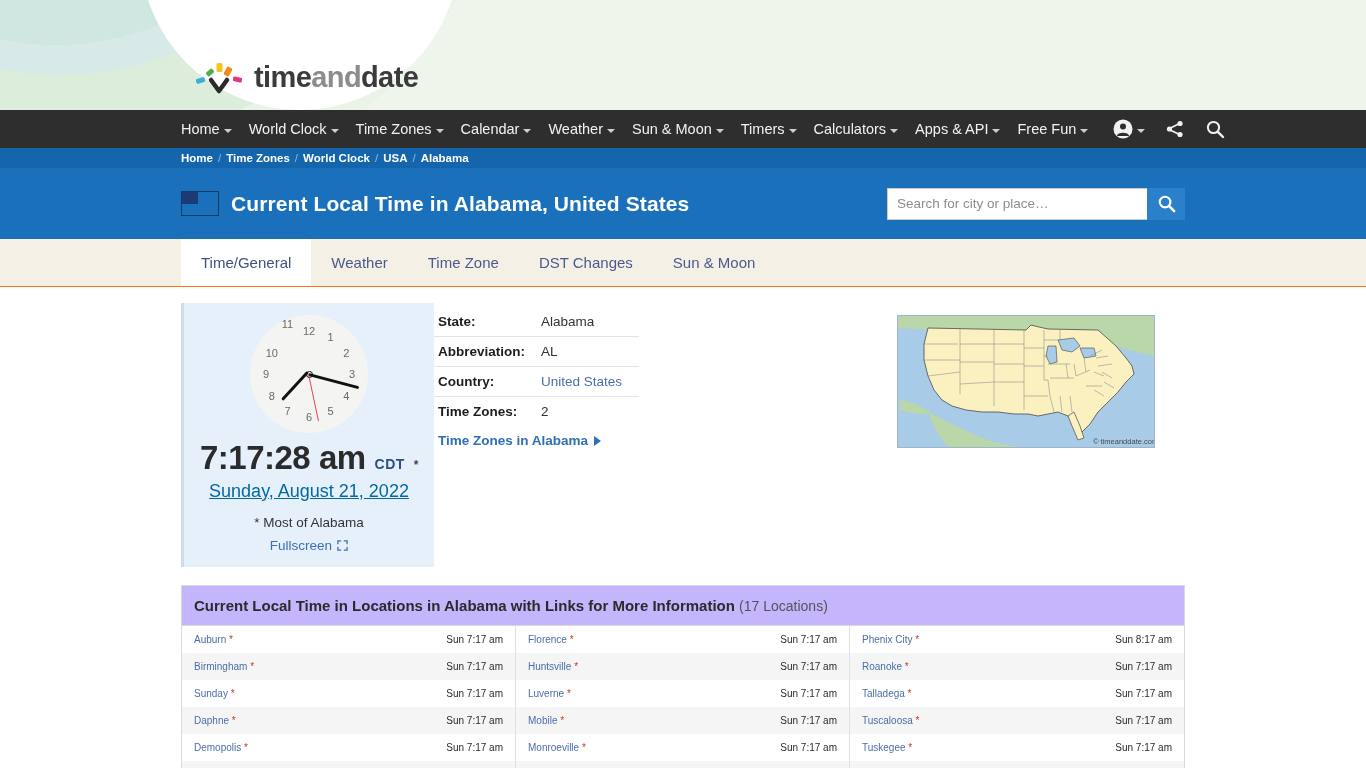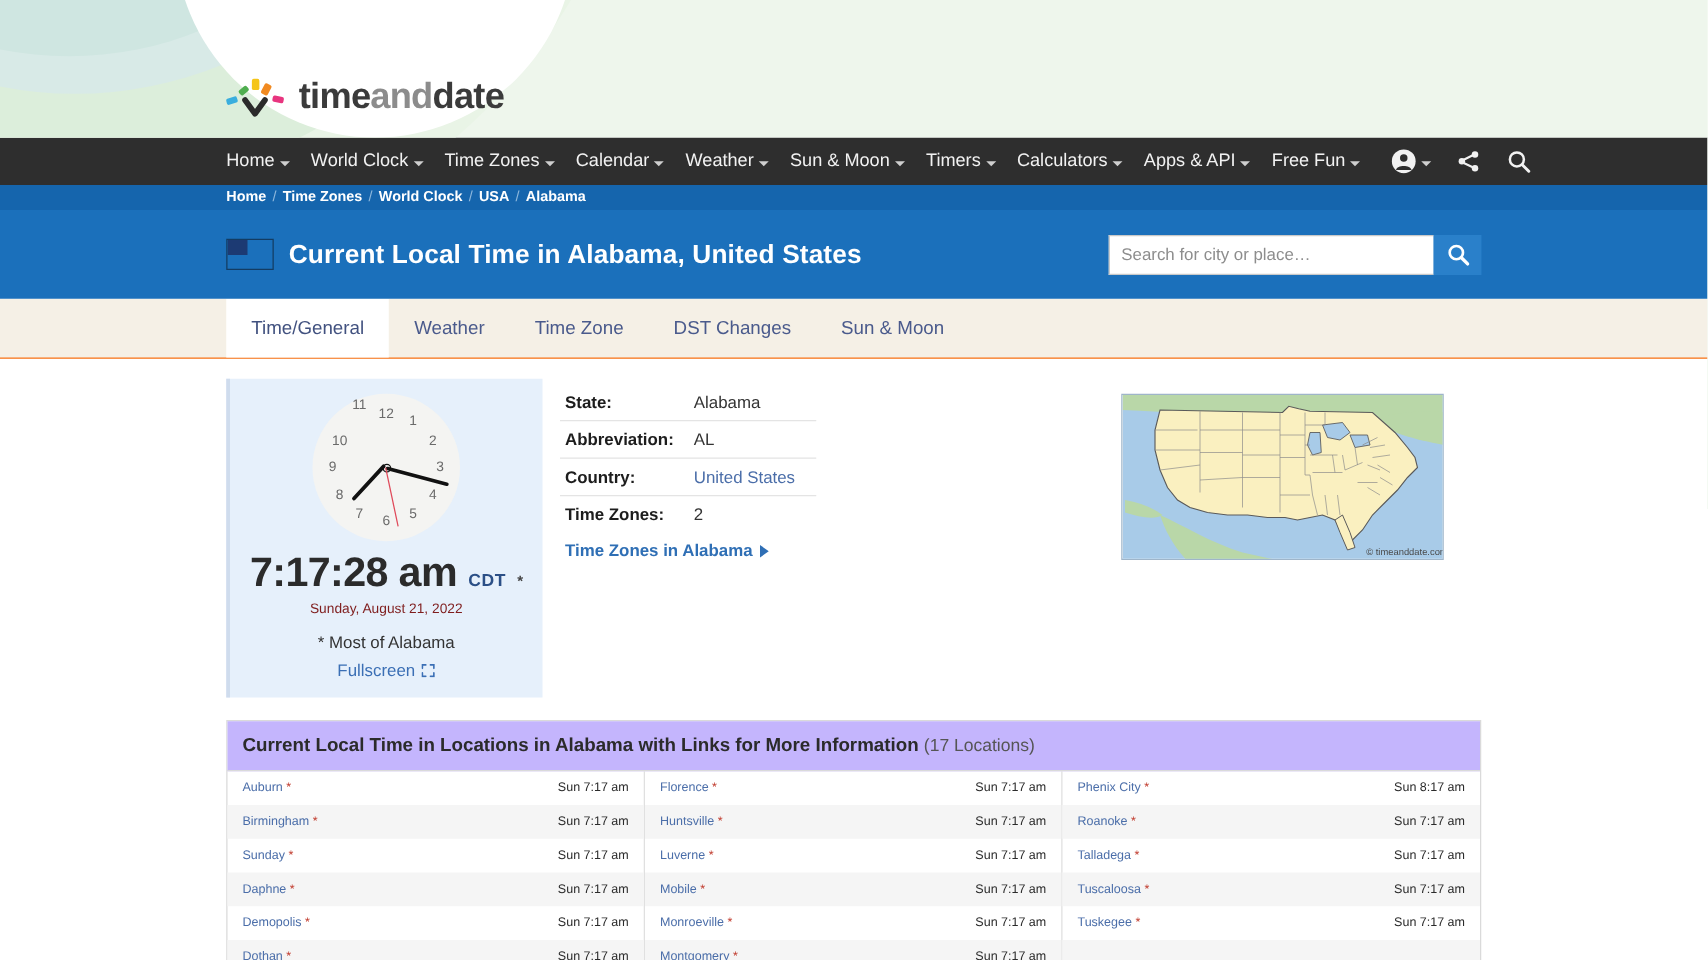--- a/index.html
+++ b/index.html
@@ -33,21 +33,21 @@
   }
   .arc-teal2 {
     width:560px; height:560px; left:-225px; top:-515px;
     background:#cfe6e1;
   }
   .arc-white {
     width:320px; height:320px; left:140px; top:-210px;
     background:#ffffff;
   }
   .logo-wrap {
-    position:absolute; left:181px; top:58px;
+    position:absolute; left:196px; top:58px;
     display:flex; align-items:center; gap:6px;
   }
   .logo-mark { width:52px; height:38px; position:relative; }
   .logo-text {
     font-size:29px; font-weight:bold; letter-spacing:-0.6px;
     font-family:"Liberation Sans", sans-serif;
   }
   .lt-time { color:#3b3b3b; }
   .lt-and  { color:#8c8c8c; }
   .lt-date { color:#3b3b3b; }
@@ -153,28 +153,28 @@
     margin:-3.5px 0 0 -3.5px; border-radius:50%;
     background:#f4f4f2; border:1.5px solid #111;
   }
   .bigtime {
     margin-top:6px; font-size:33px; font-weight:bold; color:#2b2b2b;
     letter-spacing:-0.5px; display:flex; align-items:baseline;
     justify-content:center; gap:9px;
   }
   .tzabbr { font-size:14px; font-weight:bold; color:#2b4f86; letter-spacing:0.5px;}
   .tzstar { font-size:12px; color:#444; }
-  .datline { font-size:11px; color:#7f1d1d; margin-top:4px; }
+  .datline { font-size:18px; color:#0369a1; margin-top:4px;text-decoration:underline; }
   .mostline { font-size:13.5px; color:#333; margin-top:13px; }
   .fslink {
     font-size:13.5px; color:#3b6fb5; margin-top:8px; cursor:pointer;
     display:flex; align-items:center; justify-content:center; gap:5px;
   }
 
-  .infotable { margin-left:14px; width:205px; padding-top:4px; }
+  .infotable { width:205px; padding-top:4px; }
   .inforow {
     display:flex; align-items:baseline; border-bottom:1px solid #e4e4e4;
     padding:7px 0 7px 4px; font-size:13.5px;
   }
   .infolabel { font-weight:bold; color:#1d1d1d; width:103px; flex:none;}
   .infoval { color:#333; }
   .infoval.link { color:#4b6ea9; cursor:pointer; }
   .infolink {
     display:flex; align-items:center; gap:6px;
     font-size:13.5px; font-weight:bold; color:#2f6fb5;

